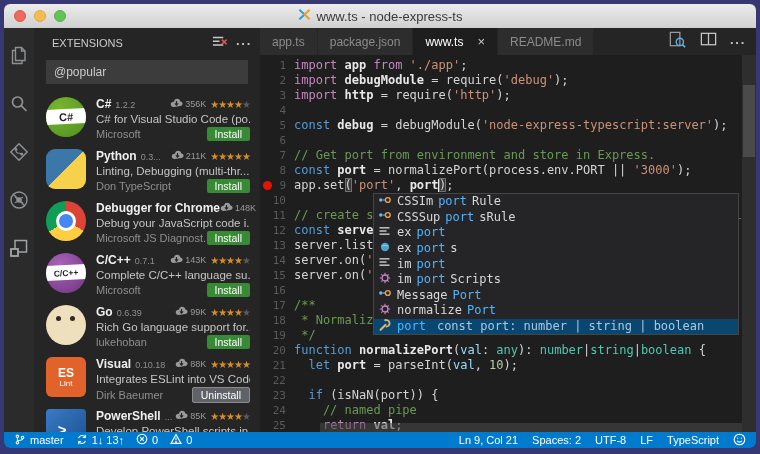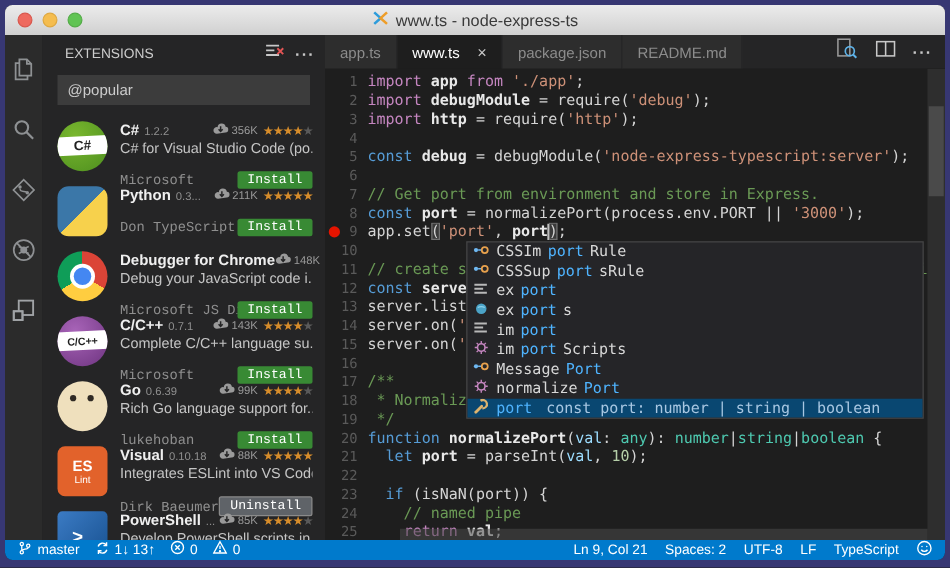--- a/index.html
+++ b/index.html
@@ -41,21 +41,21 @@
   .ext-row { height:52px; display:flex; padding:5px 10px 0 12px; }
   .ext-text { flex:1; min-width:0; }
   .ext-title { display:flex; align-items:baseline; white-space:nowrap; }
   .ext-name { color:#EFEFEF; font-weight:bold; font-size:12px; }
   .ext-ver { color:#8F8F8F; font-size:9px; margin-left:4px; }
   .ext-dl { margin-left:auto; display:flex; align-items:center; gap:2px; color:#9A9A9A; font-size:9px; }
   .stars { margin-left:4px; font-size:10px; letter-spacing:-1px; line-height:1; }
   .star-on { color:var(--c-star,#D78D2B); }
   .star-off { color:#5A5A5A; }
   .ext-desc { color:#C5C5C5; font-size:11.5px; white-space:nowrap; overflow:hidden; margin-top:2px; }
-  .ext-meta { display:flex; align-items:flex-end; margin-top:12px;font-family:Liberation Mono, monospace; }
+  .ext-meta { display:flex; align-items:center; margin-top:2px; }
   .ext-author { color:#8F8F8F; font-size:11px; flex:1; white-space:nowrap; overflow:hidden; }
   .btn { font-size:10.5px; padding:1px 8px; border-radius:2px; color:#FFF; flex:none; }
   .btn-install { background:var(--c-install,#388A34); }
   .btn-uninstall { background:#5F6368; border:1px solid #8A8A8A; }
 
   
   .logo { width:40px; height:40px; flex:none; margin-right:10px; position:relative;
     display:flex; align-items:center; justify-content:center; overflow:hidden; }
   .logo-csharp { border-radius:50%; background:radial-gradient(circle at 35% 30%,#79B72E,#4E8F1F); }
   .logo-cpp { border-radius:50%; background:radial-gradient(circle at 35% 30%,#A864B8,#6E3480); }
@@ -243,20 +243,21 @@
                 <span class="ext-ver">0.3...</span>
                 <span class="ext-dl">
                   <span><svg width="13" height="10" viewBox="0 0 14 11">
                       <path d="M3.8 9.8 a2.9 2.9 0 1 1 .5-5.7 a3.6 3.6 0 0 1 7.1-.3 a2.5 2.5 0 0 1-.3 5z" fill="#9A9A9A"></path>
                       <path d="M7 3.2v4.4M5.2 6 7 7.9 8.8 6" stroke="#252526" stroke-width="1.3" fill="none"></path>
                     </svg></span>
                   <span>211K</span>
                 </span>
                 <span class="stars"><span class="star-on">★</span><span class="star-on">★</span><span class="star-on">★</span><span class="star-on">★</span><span class="star-on">★</span></span>
               </div>
+              <div class="ext-desc">Linting, Debugging (multi-thr...</div>
               <div class="ext-meta">
                 <span class="ext-author">Don TypeScript</span>
                 <span class="btn btn-install">Install</span>
               </div>
             </div>
           </div>
           <div class="ext-row">
             <div class="logo logo-chrome"></div>
             <div class="ext-text">
               <div class="ext-title">
@@ -368,26 +369,26 @@
             </div>
           </div>
         </div>
     </div>
 
     <div class="editor-group">
       <div class="tabbar" id="tabbar">
           <div class="tab">
             <span>app.ts</span>
           </div>
+          <div class="tab">
+            <span>package.json</span>
+          </div>
           <div class="tab active">
             <span>www.ts</span>
             <span class="close">×</span>
-          </div>
-          <div class="tab">
-            <span>package.json</span>
           </div>
           <div class="tab">
             <span>README.md</span>
           </div>
           <div class="tab-actions">
             <span><svg width="20" height="20" viewBox="0 0 21 21" fill="none">
                 <rect x="3.5" y="2.5" width="10" height="14" stroke="#9A9A9A" stroke-width="1.3"></rect>
                 <circle cx="13.5" cy="12.5" r="3.8" stroke="#5FB3E8" stroke-width="1.4"></circle>
                 <path d="M16.2 15.4 L19 18" stroke="#5FB3E8" stroke-width="1.7"></path>
               </svg></span>

